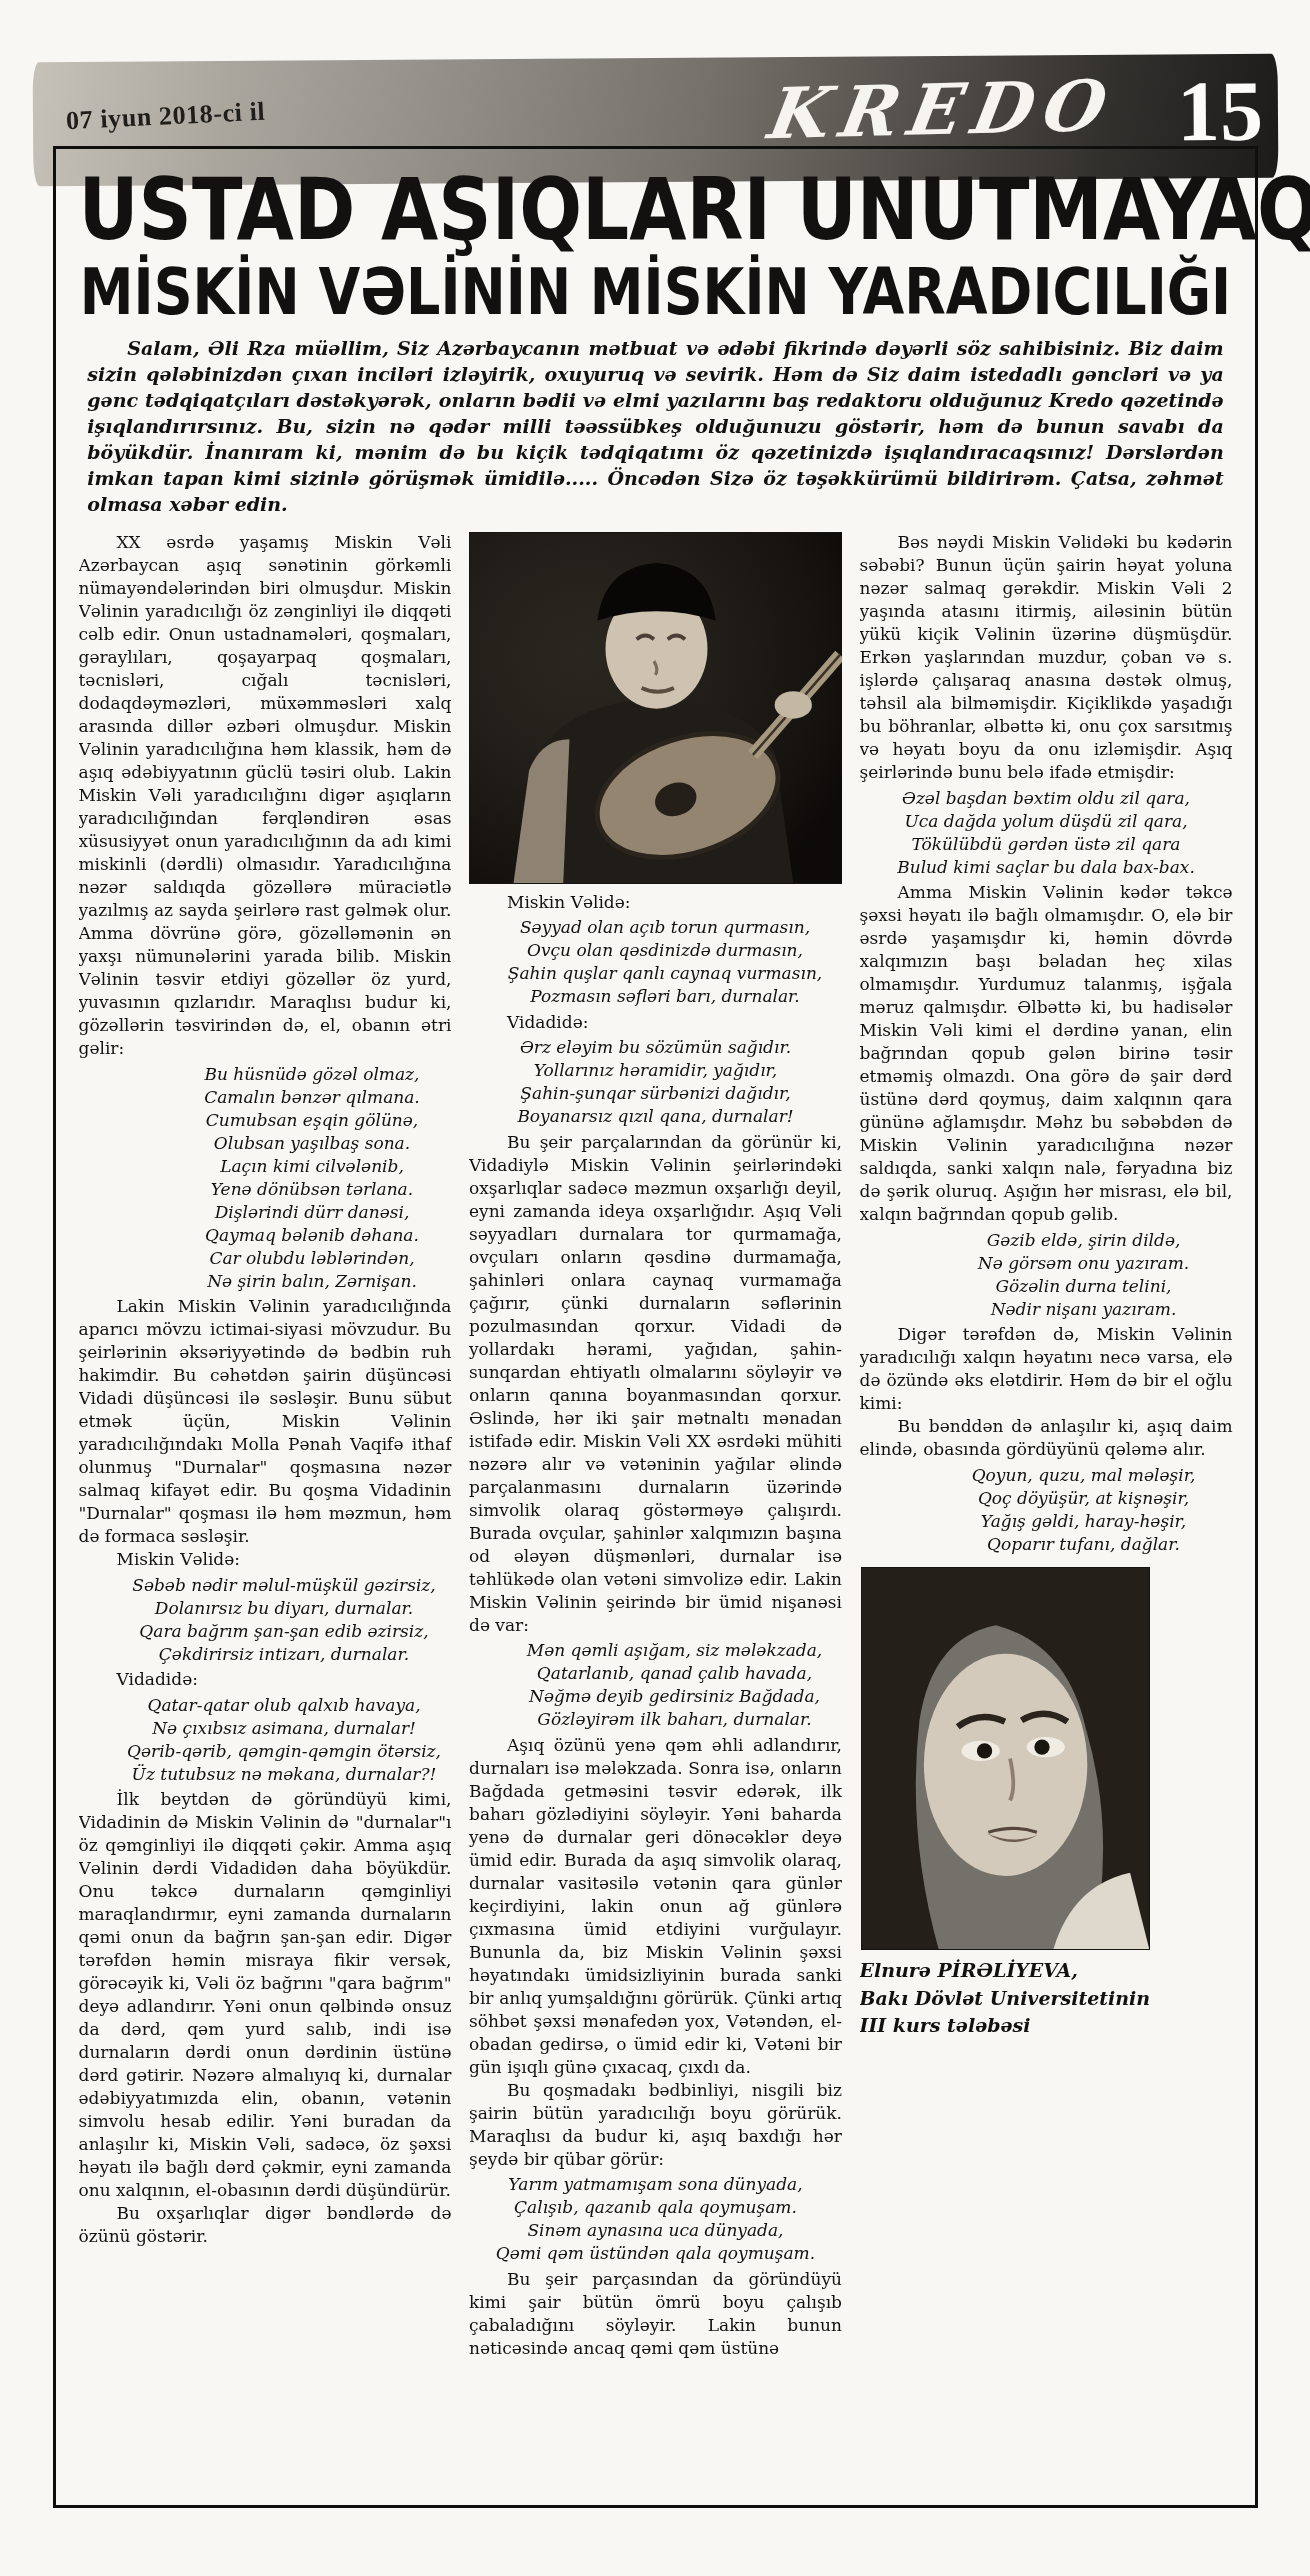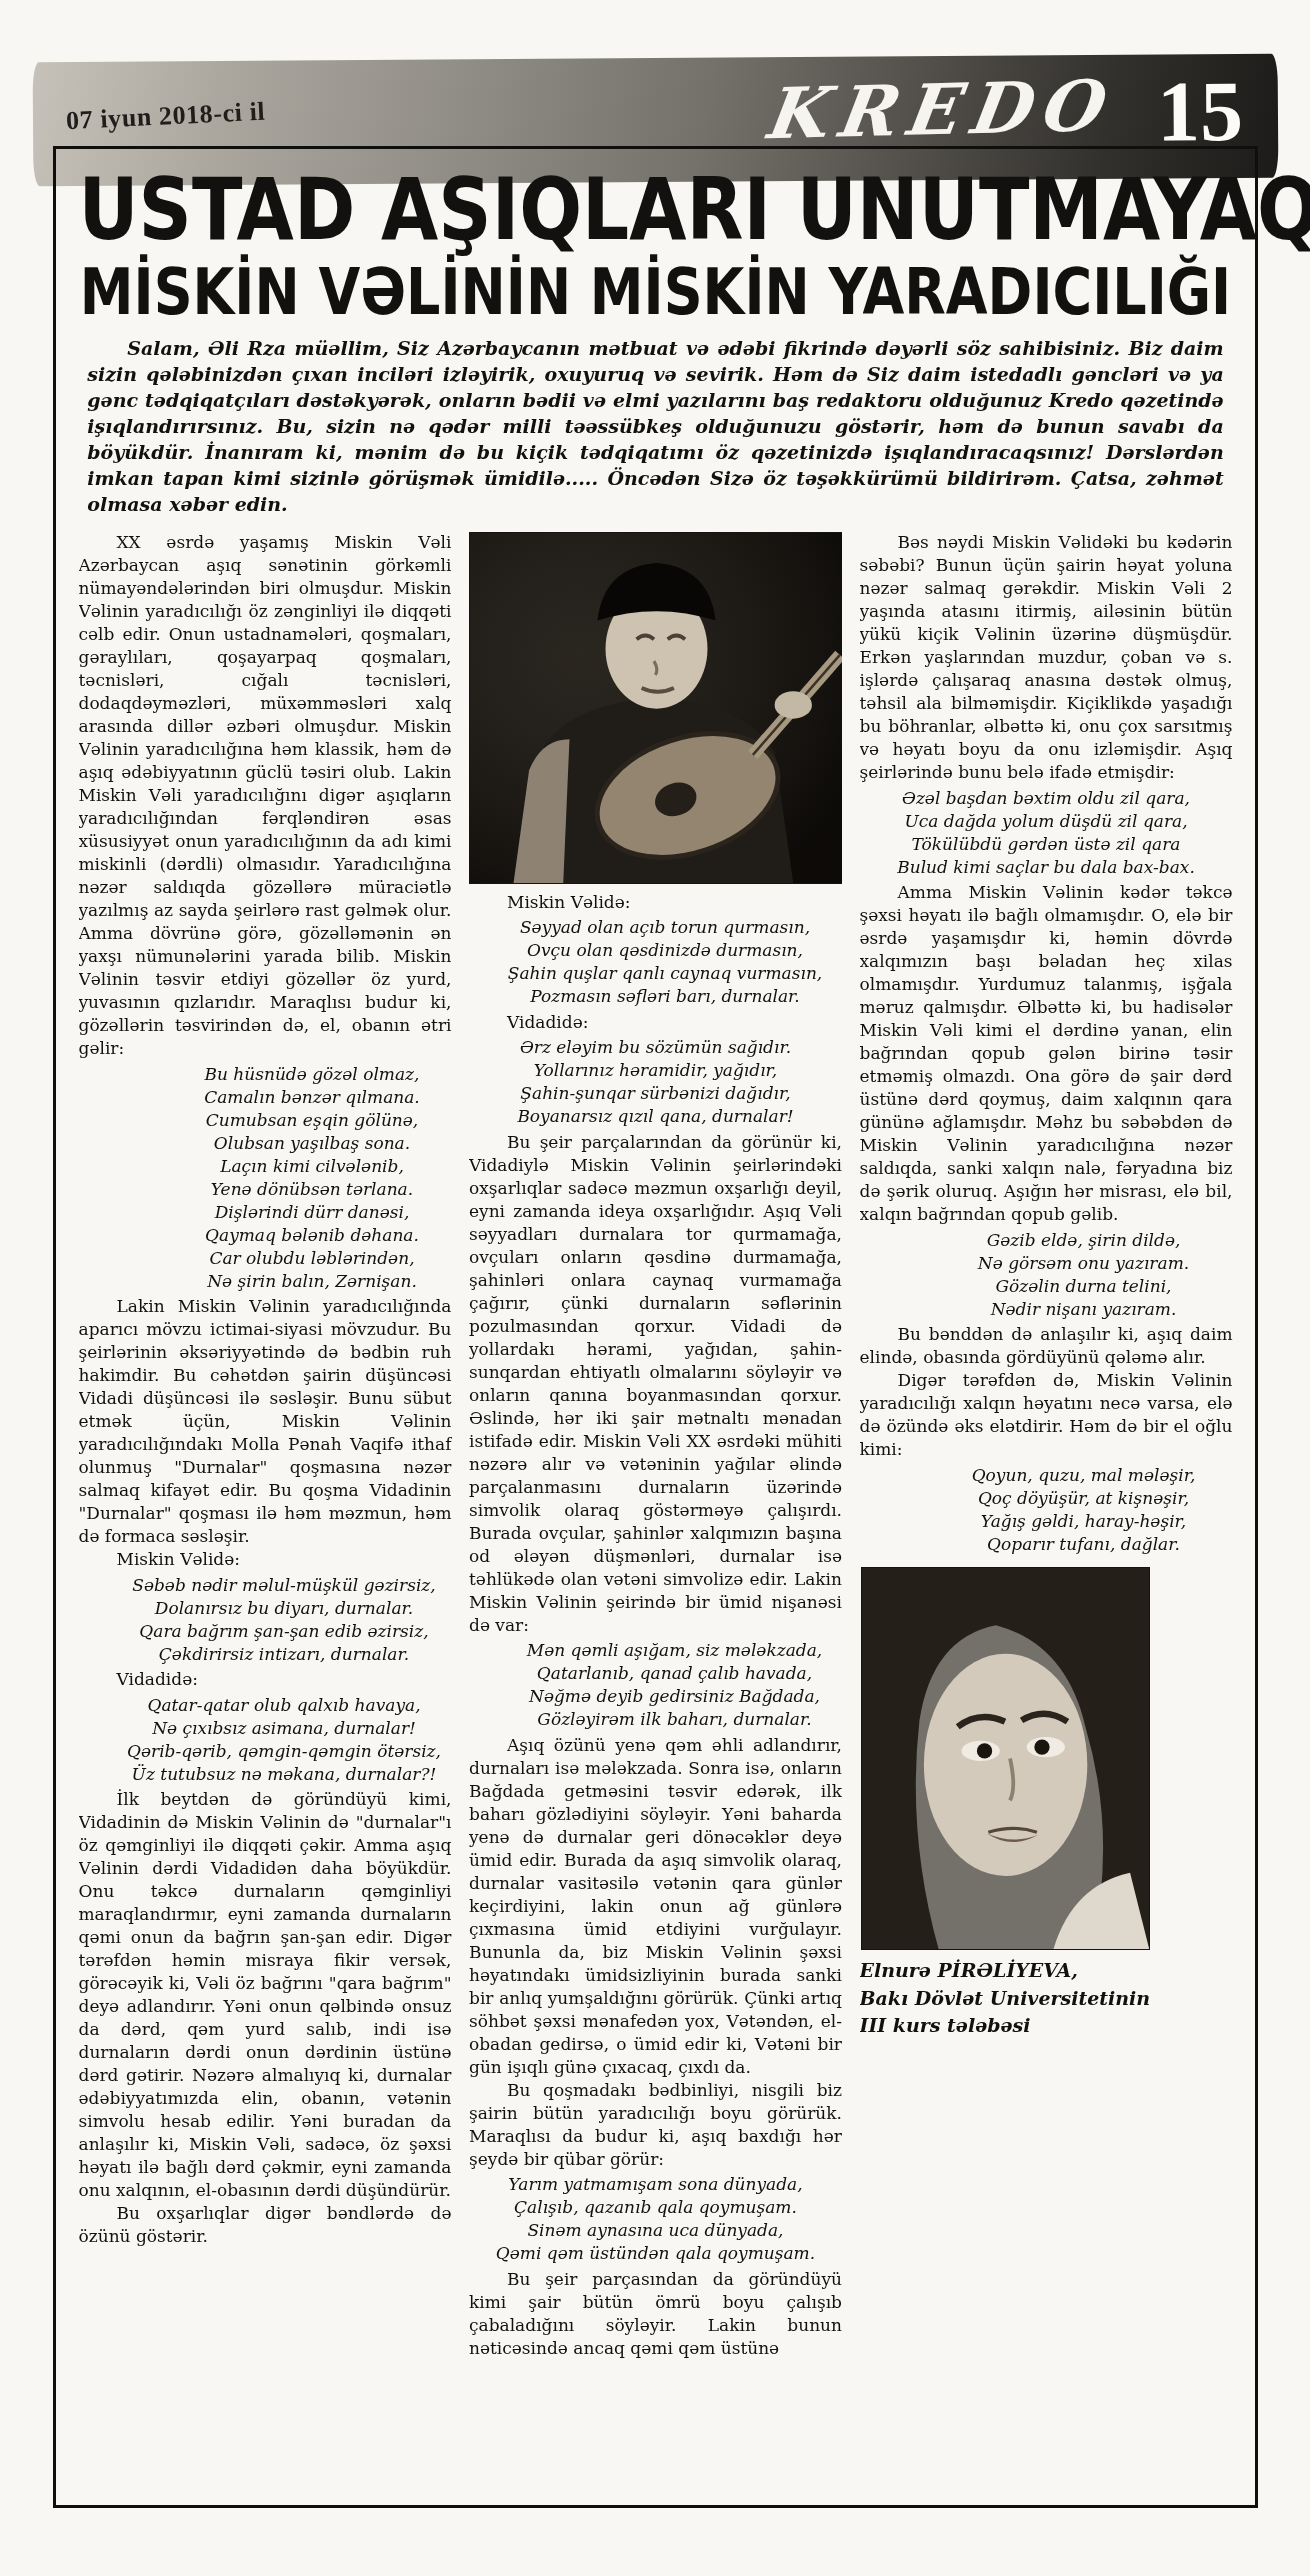--- a/index.html
+++ b/index.html
@@ -19,21 +19,21 @@
     font-family:"Liberation Serif",serif;font-weight:bold;font-size:26px;
     color:#201e1b;transform:rotate(-2.4deg);letter-spacing:0.6px;
   }
   .masthead-logo{
     position:absolute;left:738px;top:19px;
     font-family:"DejaVu Serif",serif;font-style:italic;font-weight:bold;
     font-size:70px;line-height:1;color:#f6f4ef;letter-spacing:10px;
     transform:skewX(-12deg) rotate(-1deg);
   }
   .masthead-page{
-    position:absolute;right:35px;top:10px;
+    position:absolute;right:15px;top:10px;
     font-family:"Liberation Serif",serif;font-weight:bold;font-size:86px;line-height:1.1;
     color:#fcfbf8;
   }
   
   .article-box{
     position:absolute;left:53px;top:146px;width:1205px;height:2362px;
     border:3.1px solid #0f0f0e;box-sizing:border-box;
     padding:8.8px 22.5px 0;background:transparent;
   }
   .headline-1{
@@ -179,22 +179,22 @@
       <p>Bəs nəydi Miskin Vəlidəki bu kədərin səbəbi? Bunun üçün şairin həyat yoluna nəzər salmaq gərəkdir. Miskin Vəli 2 yaşında atasını itirmiş, ailəsinin bütün yükü kiçik Vəlinin üzərinə düşmüşdür. Erkən yaşlarından muzdur, çoban və s. işlərdə çalışaraq anasına dəstək olmuş, təhsil ala bilməmişdir. Kiçiklikdə yaşadığı bu böhranlar, əlbəttə ki, onu çox sarsıtmış və həyatı boyu da onu izləmişdir. Aşıq şeirlərində bunu belə ifadə etmişdir:</p>
       <div class="poem ind-0">Əzəl başdan bəxtim oldu zil qara,
 Uca dağda yolum düşdü zil qara,
 Tökülübdü gərdən üstə zil qara
 Bulud kimi saçlar bu dala bax-bax.</div>
       <p>Amma Miskin Vəlinin kədər təkcə şəxsi həyatı ilə bağlı olmamışdır. O, elə bir əsrdə yaşamışdır ki, həmin dövrdə xalqımızın başı bəladan heç xilas olmamışdır. Yurdumuz talanmış, işğala məruz qalmışdır. Əlbəttə ki, bu hadisələr Miskin Vəli kimi el dərdinə yanan, elin bağrından qopub gələn birinə təsir etməmiş olmazdı. Ona görə də şair dərd üstünə dərd qoymuş, daim xalqının qara gününə ağlamışdır. Məhz bu səbəbdən də Miskin Vəlinin yaradıcılığına nəzər saldıqda, sanki xalqın nalə, fəryadına biz də şərik oluruq. Aşığın hər misrası, elə bil, xalqın bağrından qopub gəlib.</p>
       <div class="poem ind-120">Gəzib eldə, şirin dildə,
 Nə görsəm onu yazıram.
 Gözəlin durna telini,
 Nədir nişanı yazıram.</div>
+      <p>Digər tərəfdən də, Miskin Vəlinin yaradıcılığı xalqın həyatını necə varsa, elə də özündə əks elətdirir. Həm də bir el oğlu kimi:</p>
       <p>Bu bənddən də anlaşılır ki, aşıq daim elində, obasında gördüyünü qələmə alır.</p>
-      <p>Digər tərəfdən də, Miskin Vəlinin yaradıcılığı xalqın həyatını necə varsa, elə də özündə əks elətdirir. Həm də bir el oğlu kimi:</p>
       <div class="poem ind-120">Qoyun, quzu, mal mələşir,
 Qoç döyüşür, at kişnəşir,
 Yağış gəldi, haray-həşir,
 Qoparır tufanı, dağlar.</div>
 
       <div class="photo-frame photo2">
         <svg viewBox="0 0 450 600" preserveAspectRatio="none">
           <rect x="0" y="0" width="450" height="600" fill="#74706a"></rect>
 
           <path d="M0 0 H450 V600 H360 Q400 420 350 250 Q320 120 210 90 Q110 110 90 240 Q70 420 120 600 H0 Z" fill="#242019"></path>

